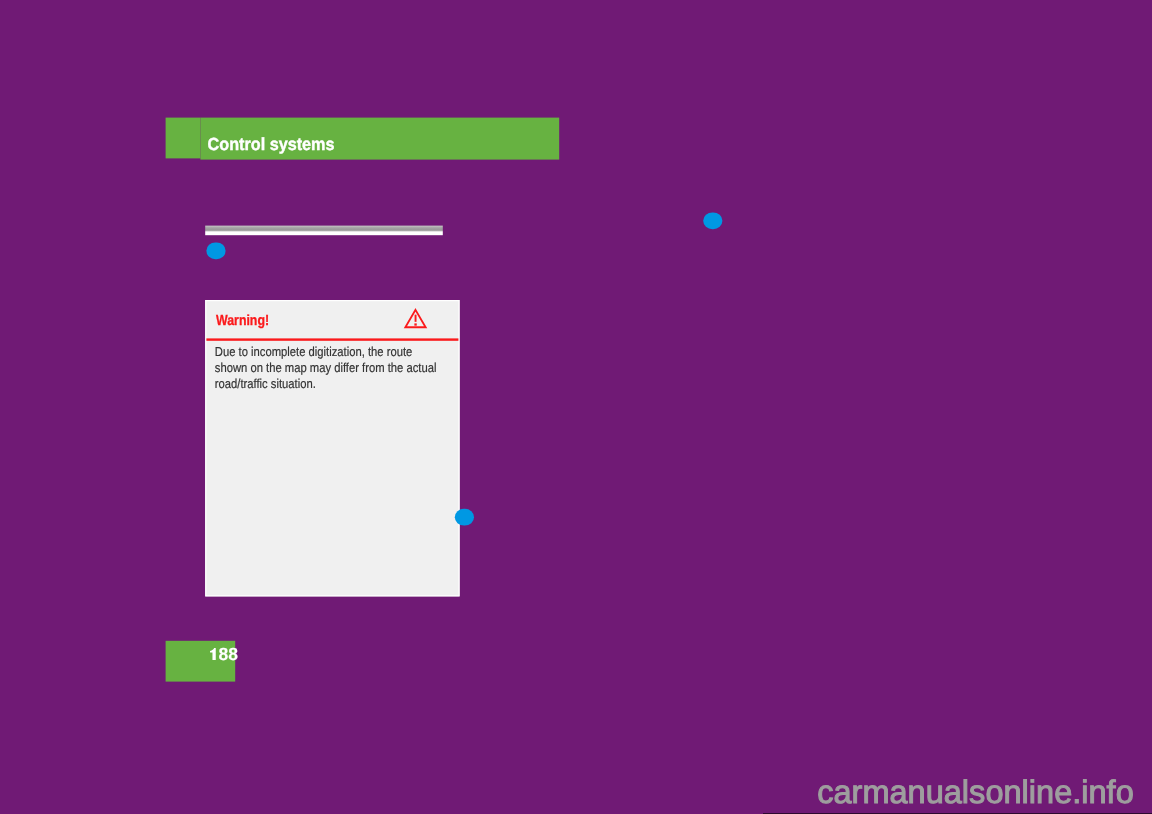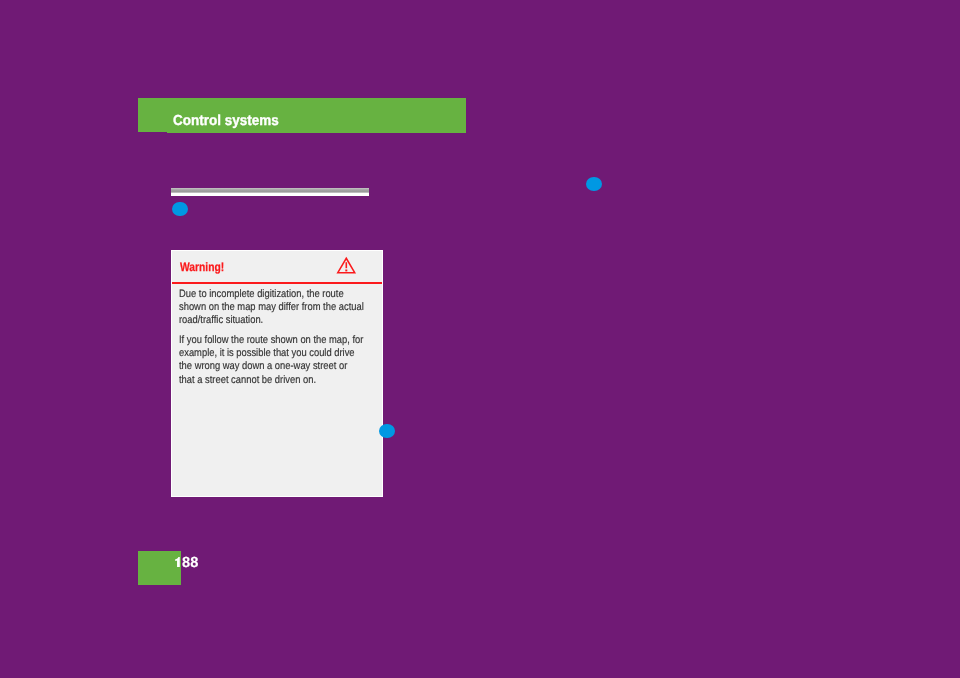--- a/index.html
+++ b/index.html
@@ -129,22 +129,22 @@
     white-space: nowrap;
     -webkit-text-stroke: 0.16px #333333;
     transform: scaleX(0.868);
     transform-origin: 0 0;
   }
 
   
   .page-num-box {
     position: absolute;
     left: 138.2px;
-    top: 551px;
-    width: 43px;
+    top: 534px;
+    width: 58px;
     height: 33.9px;
     background: #67b241;
   }
   .page-num {
     position: absolute;
     left: 43.9px;
     top: 5.2px;
     color: #ffffff;
     font-size: 14.6px;
     line-height: 14.6px;
@@ -192,34 +192,29 @@
         <rect x="8.5" y="5.2" width="1.6" height="6.0" fill="#fb1a1c"></rect>
         <rect x="8.3" y="12.5" width="2.0" height="1.9" fill="#fb1a1c"></rect>
       </svg>
     </div>
     <div class="warning-body">
       <p>
         <span class="ln">Due to incomplete digitization, the route</span>
         <span class="ln">shown on the map may differ from the actual</span>
         <span class="ln">road/traffic situation.</span>
       </p>
-      <p>
-        <span class="ln">If you follow the route shown on the map, for</span>
-        <span class="ln">example, it is possible that you could drive</span>
-        <span class="ln">the wrong way down a one-way street or</span>
-        <span class="ln">that a street cannot be driven on.</span>
-      </p>
     </div>
   </div>
 
   <div class="dot" style="left:172.3px;top:201.7px;width:15.6px;height:14.5px;"></div>
   <div class="dot" style="left:586.2px;top:176.8px;width:15.8px;height:14.2px;"></div>
   <div class="dot" style="left:379.1px;top:423.9px;width:15.6px;height:14.2px;"></div>
 
   <div class="page-num-box">
     <svg class="page-num-one" viewBox="0 0 6.5 10.3">
       <path d="M5.8 10.3 L5.8 0 L4.45 0 C4.05 1.30 2.85 2.05 1.05 2.40 L1.05 3.75 L3.05 3.75 L3.05 10.3 Z" fill="#ffffff"></path>
     </svg>
     <div class="page-num">88</div>
   </div>
 
+  <div class="watermark">carmanualsonline.info</div>
 
 </div>
 
 </body></html>

